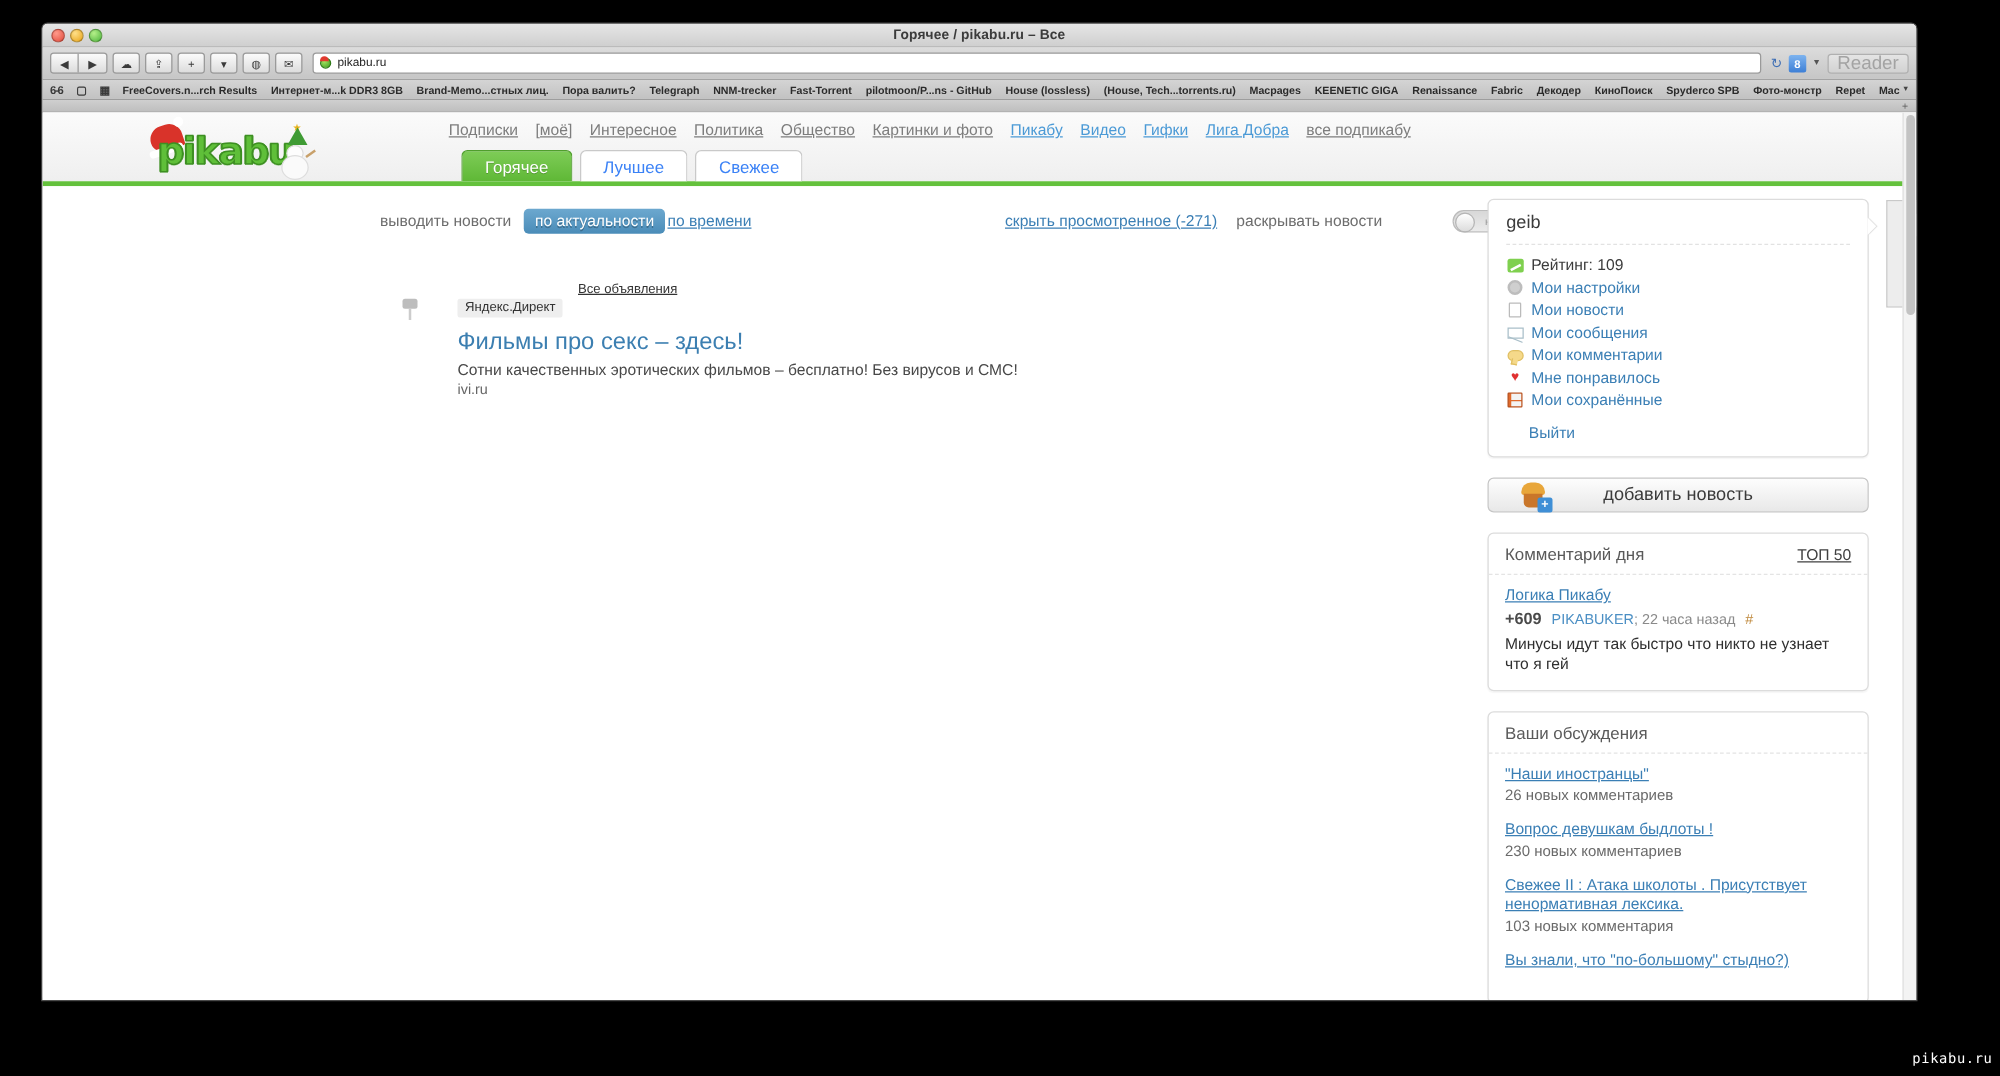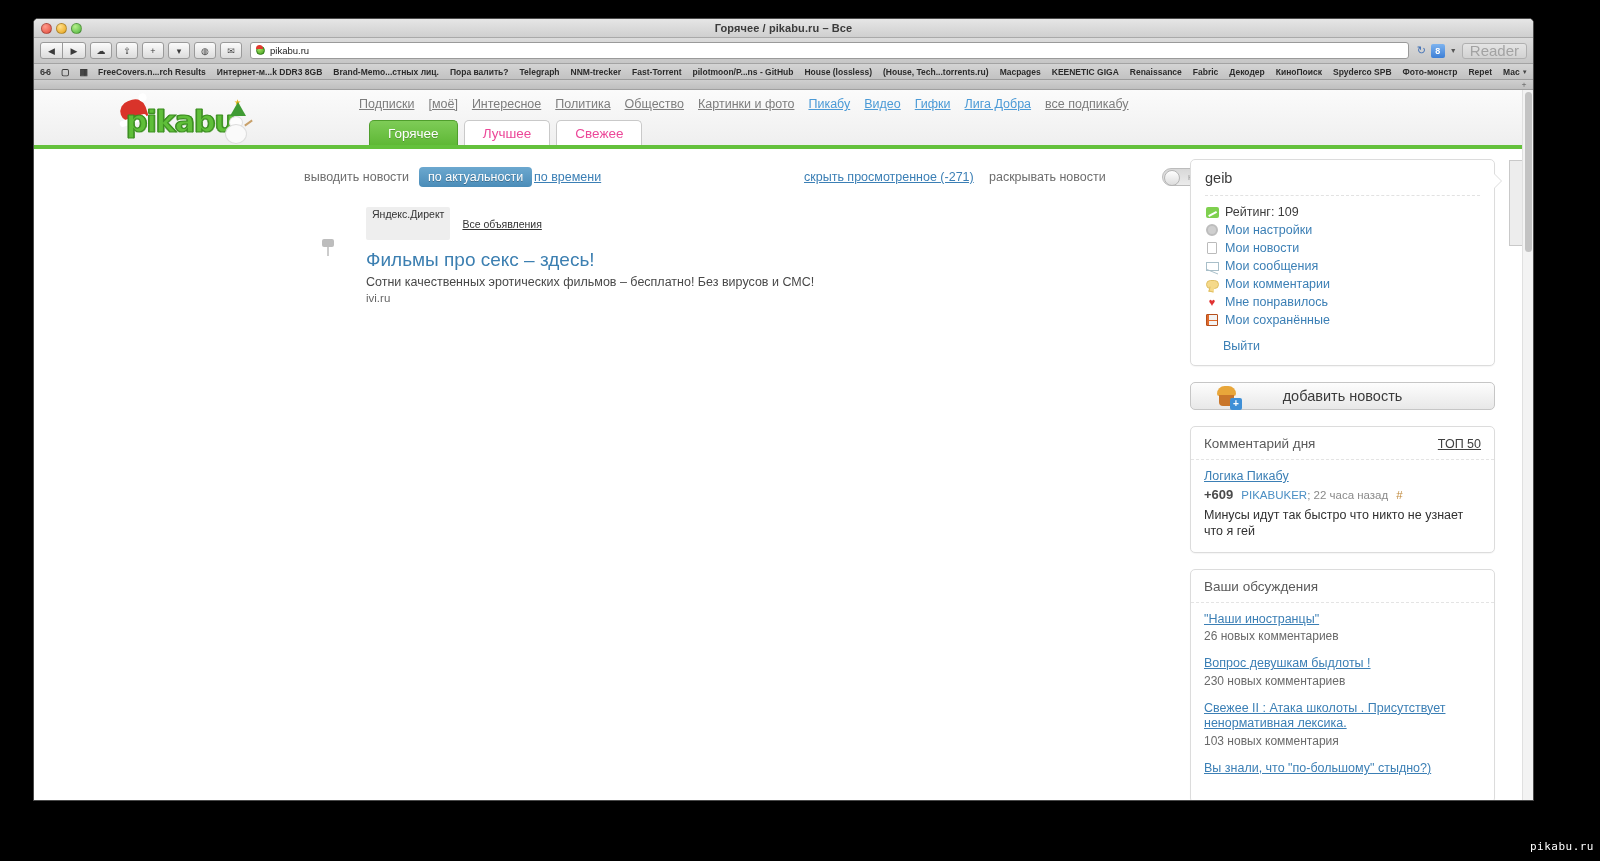--- a/index.html
+++ b/index.html
@@ -160,21 +160,21 @@
     display: flex; align-items: center; gap: 14px;
     font-size: 12.5px;
   }
   .topnav a { color: #7d7d7d; text-decoration: underline; cursor: pointer; }
   .topnav a.accent { color: #4b9ad6; }
 
   
   .tabs { position: absolute; left: 335px; top: 30px; display: flex; gap: 6px; align-items: flex-end; }
   .tab {
     height: 25px; padding: 0 18px; line-height: 25px;
-    font-size: 13.5px; color: #ec4899;
+    font-size: 13.5px; color: #3b82f6;
     background: #fff; border: 1px solid #c9c9c9; border-bottom: none;
     border-radius: 5px 5px 0 0;
   }
   .tab.active {
     background: linear-gradient(to bottom, #7ecc57, #5fb836);
     color: #fff; border-color: #4f9e2c;
     text-shadow: 0 1px 0 rgba(0,0,0,.2);
   }
 
   
@@ -224,21 +224,21 @@
     position:absolute; left:1px; top:1px; width:16px; height:16px; border-radius:50%;
     background: linear-gradient(to bottom, #fff, #dcdcdc); border:1px solid #b5b5b5;
   }
   .toggle .txt { font-size: 8.5px; color: #9a9a9a; padding-right: 6px; }
 
   
   .ad { position: absolute; left: 332px; top: 58px; width: 700px; }
   .ad-head { display:flex; align-items:center; gap: 12px; }
   .yd-badge {
     background: #eeeeee; color: #333; font-size: 10.5px;
-    padding: 1px 6px 20px 6px; border-radius: 2px;
+    padding: 1px 6px 2px 6px; border-radius: 2px; margin-top: 32px;
   }
   .ad-all { font-size: 10.5px; color: #333; text-decoration: underline; cursor: pointer; }
   .ad-title { margin-top: 9px; font-size: 19px; color: #3c7fb1; cursor: pointer; }
   .ad-desc { margin-top: 4px; font-size: 12.5px; color: #484848; }
   .ad-url { margin-top: 3px; font-size: 11.5px; color: #666; }
   .pin {
     position:absolute; left:-44px; top:32px; width:12px; height:16px;
   }
   .pin .head { width:12px; height:8px; background:#bdbdbd; border-radius:2px; }
   .pin .needle { width:2px; height:9px; background:#cccccc; margin-left:5px; }

